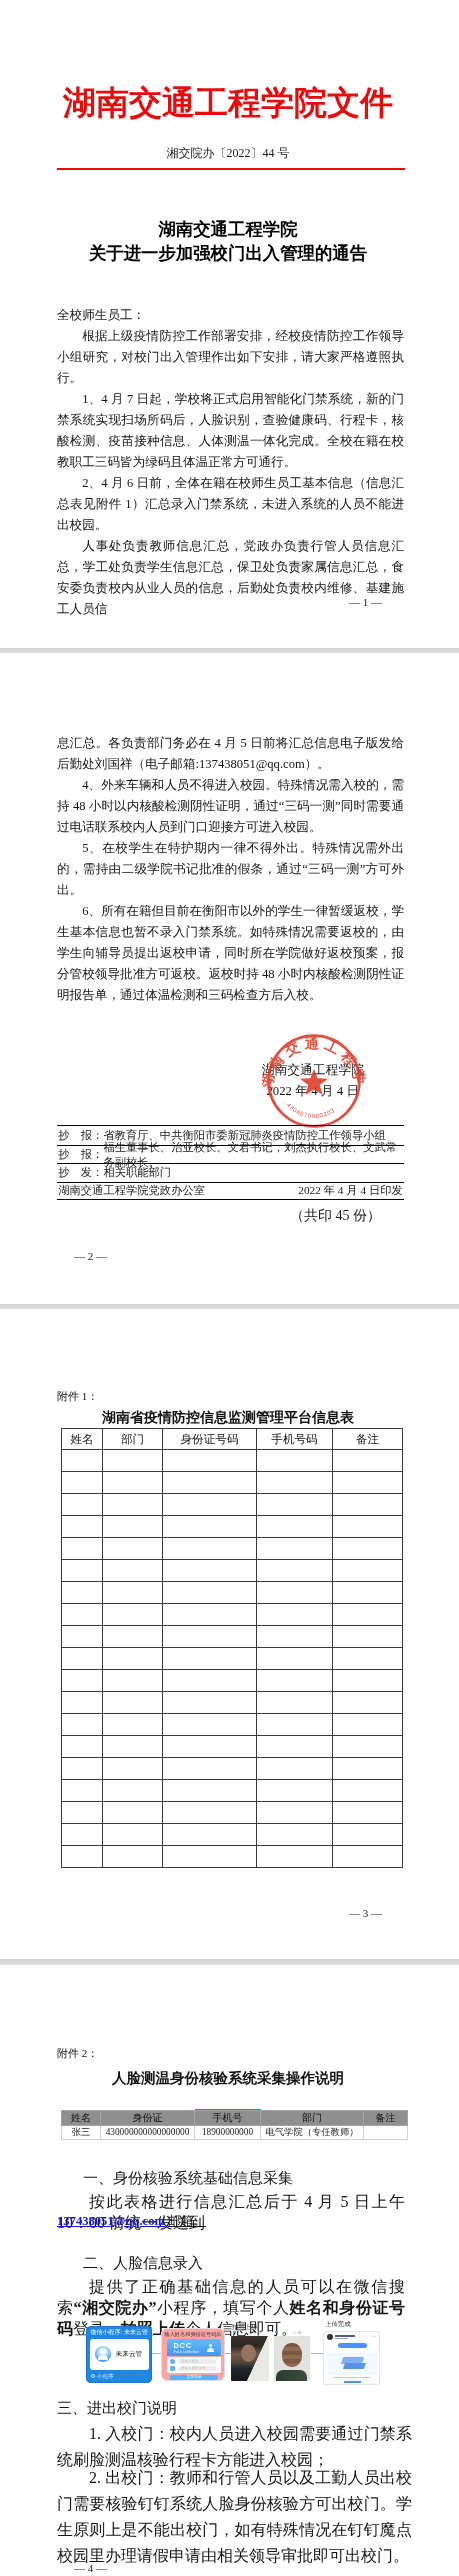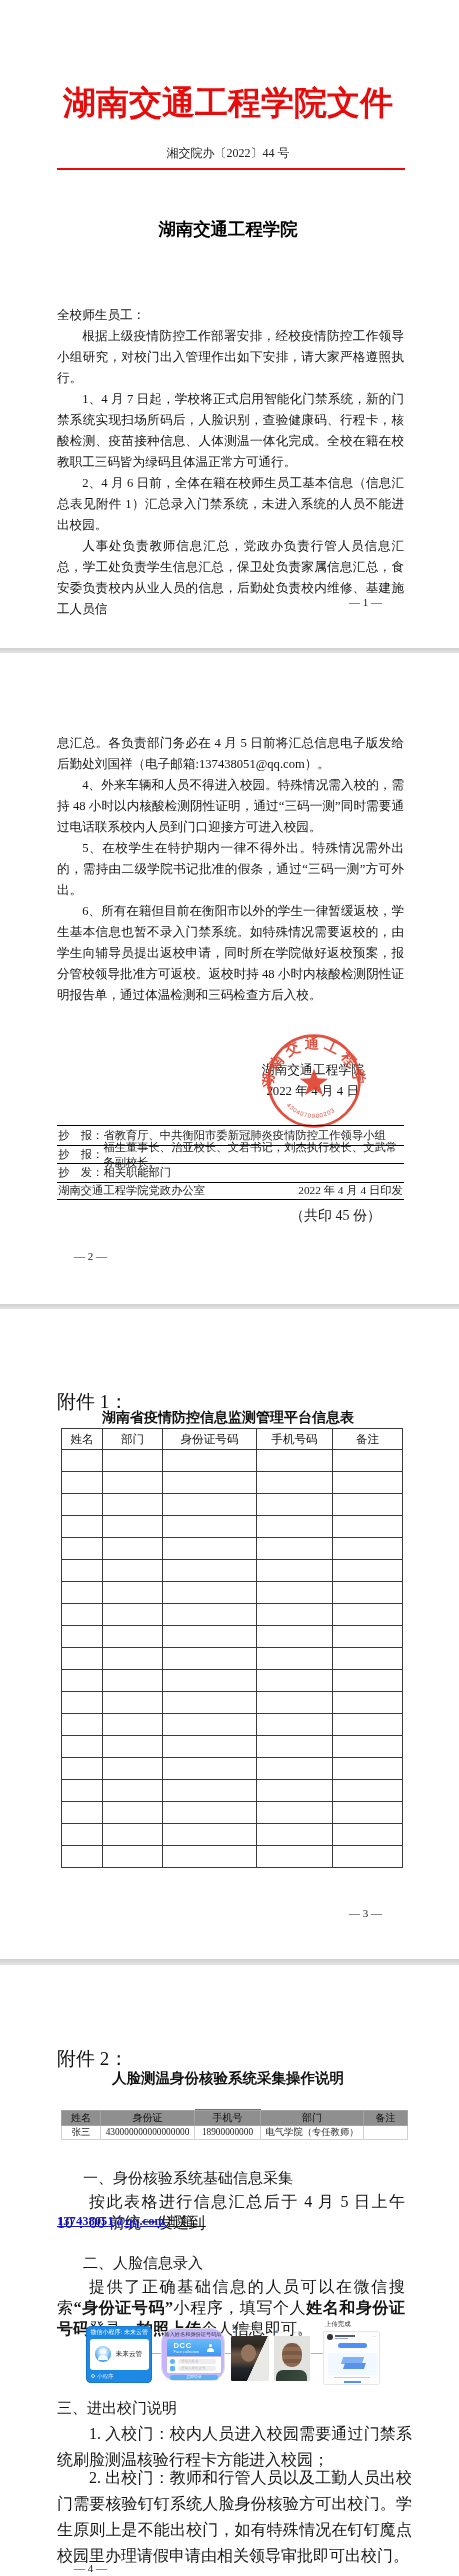--- a/index.html
+++ b/index.html
@@ -44,21 +44,21 @@
   .crow{border-top:0.9px solid #000;display:flex;align-items:center;padding:0 1.2px;}
   .crow.r1{height:20px;}
   .crow.r2{height:18px;}
   .crow.r3{height:18.5px;}
   .crow.r4{height:18.5px;border-bottom:0.9px solid #000;justify-content:space-between;}
   .clabel{white-space:pre;}
   .copies{position:absolute;top:554px;right:75px;font-size:14px;color:#1a1a1a;}
   .pn-b2{top:597px;}
 
   
-  .att{position:absolute;top:80px;left:57px;font-size:19px;color:#111;}
+  .att{position:absolute;top:80px;left:57px;font-size:11px;color:#111;}
   .t3title{position:absolute;top:100px;left:0;right:0;text-align:center;font-size:14px;font-weight:bold;}
   table.grid{position:absolute;top:119px;left:61px;width:341px;border-collapse:collapse;
     border:1.2px solid #000;table-layout:fixed;}
   table.grid th{border:0.6px solid #3a3a3a;height:21px;font-size:11.6px;font-weight:normal;text-align:center;}
   table.grid td{border:0.6px solid #3a3a3a;height:22px;}
   .pn-b3{top:598px;}
 
   
   .att4{top:81px;}
   .t4title{position:absolute;top:104px;left:0;right:0;text-align:center;font-size:14.5px;font-weight:bold;}
@@ -87,22 +87,22 @@
   .card1 .panel{position:absolute;left:3.5px;top:13.3px;width:59px;height:31px;background:#fff;border-radius:2.9px;}
   .avatar{position:absolute;left:5.8px;top:7.5px;width:15.7px;height:15.7px;border-radius:50%;
     background:radial-gradient(circle at 50% 35%,#cfe9ff 25%,#4aa3e8 70%);}
   .avatar .head{position:absolute;left:5.2px;top:2.9px;width:5.2px;height:5.2px;border-radius:50%;background:#f4faff;}
   .avatar .torso{position:absolute;left:2.9px;top:8.7px;width:10px;height:5.2px;border-radius:4.6px 4.6px 0 0;background:#f4faff;}
   .card1 .nm{position:absolute;left:26px;top:11px;font-size:6.7px;color:#222;font-family:"Liberation Sans",sans-serif;}
   .card1 .ft{position:absolute;left:4.6px;bottom:2.9px;color:#cfe4f7;font-size:5.5px;font-family:"Liberation Sans",sans-serif;}
   .card1 .ft .ring{display:inline-block;width:4.6px;height:4.6px;border:0.9px solid #cfe4f7;border-radius:50%;
     vertical-align:-0.6px;margin-right:1.7px;}
 
-  .card2{position:absolute;left:161px;top:363px;width:64px;height:53px;background:#c4b5fd;
-    border:0.6px solid #e0e0e0;border-radius:14px;}
+  .card2{position:absolute;left:161px;top:363px;width:64px;height:53px;background:#fca5a5;
+    border:0.6px solid #e0e0e0;border-radius:6px;}
   .card2 .ttl{font-size:5.2px;color:#333;text-align:center;padding-top:2.3px;font-family:"Liberation Sans",sans-serif;}
   .card2 .blue{position:absolute;left:4.6px;top:10.4px;width:54px;height:17.4px;border-radius:2.9px 2.9px 0 0;
     background:linear-gradient(180deg,#66bbf8,#3d9af0);}
   .card2 .dcc{color:#fff;font-weight:bold;font-size:7.5px;padding:1.7px 0 0 7px;font-family:"Liberation Sans",sans-serif;letter-spacing:0.6px;}
   .card2 .fc{color:#e8f4ff;font-size:3.8px;padding-left:7px;font-family:"Liberation Sans",sans-serif;}
   .p2icon{position:absolute;right:5.2px;top:4px;width:10.4px;height:9.3px;}
   .p2icon .head{position:absolute;left:3.5px;top:0.6px;width:3.5px;height:3.5px;border-radius:50%;background:#fff;}
   .p2icon .body{position:absolute;left:1.7px;top:4.6px;width:7px;height:4px;border-radius:3.5px 3.5px 0 0;background:#fff;}
   .card2 .form{position:absolute;left:4.6px;top:28px;width:54px;height:16px;background:#fff;border-radius:0 0 1.7px 1.7px;}
   .frow{position:absolute;left:3.5px;height:5.2px;}
@@ -153,20 +153,21 @@
 </head>
 <body>
 
 <div class="doc">
 
   <section class="page" id="p1">
     <div class="masthead">湖南交通工程学院文件</div>
     <div class="doc-no">湘交院办〔2022〕44 号</div>
     <div class="red-rule"></div>
     <div class="ntitle t1">湖南交通工程学院</div>
+    <div class="ntitle t2">关于进一步加强校门出入管理的通告</div>
     <div class="body body1">
       <p class="no-indent">全校师生员工：</p>
       <p>根据上级疫情防控工作部署安排，经校疫情防控工作领导小组研究，对校门出入管理作出如下安排，请大家严格遵照执行。</p>
       <p>1、4 月 7 日起，学校将正式启用智能化门禁系统，新的门禁系统实现扫场所码后，人脸识别，查验健康码、行程卡，核酸检测、疫苗接种信息、人体测温一体化完成。全校在籍在校教职工三码皆为绿码且体温正常方可通行。</p>
       <p>2、4 月 6 日前，全体在籍在校师生员工基本信息（信息汇总表见附件 1）汇总录入门禁系统，未进入系统的人员不能进出校园。</p>
       <p>人事处负责教师信息汇总，党政办负责行管人员信息汇总，学工处负责学生信息汇总，保卫处负责家属信息汇总，食安委负责校内从业人员的信息，后勤处负责校内维修、基建施工人员信</p>
     </div>
     <div class="pageno pn-right pn-b1">— 1 —</div>
   </section>
 
@@ -421,21 +422,21 @@
 
     <div class="sec" style="top:204px">一、身份核验系统基础信息采集</div>
     <div class="p4para" style="top:226px">按此表格进行信息汇总后于 4 月 5 日上午 10：00 前统一发送到</div>
     <div class="linkline">
       <span class="link">137438051@qq.com</span><span> </span>
       <span class="tail">邮箱。</span>
     </div>
 
     <div class="sec" style="top:289px">二、人脸信息录入</div>
     <div class="p4para" style="top:311px">
-      <span>提供了正确基础信息的人员可以在微信搜索</span><b class="seg">“身份证号码”</b><span>小程序，填写个人</span><b class="seg">姓名和身份证号码</b><span>登录，</span><b class="seg">拍照上传</b><span>个人信息即可。</span>
+      <span>提供了正确基础信息的人员可以在微信搜索</span><b class="seg">“湘交院办”</b><span>小程序，填写个人</span><b class="seg">姓名和身份证号码</b><span>登录，</span><b class="seg">拍照上传</b><span>个人信息即可。</span>
     </div>
 
     <div class="card1">
       <div class="hd">微信小程序: 未来云管</div>
       <div class="panel">
         <div class="avatar">
             <div class="head"></div>
             <div class="torso"></div>
           </div>
         <div class="nm">未来云管</div>

